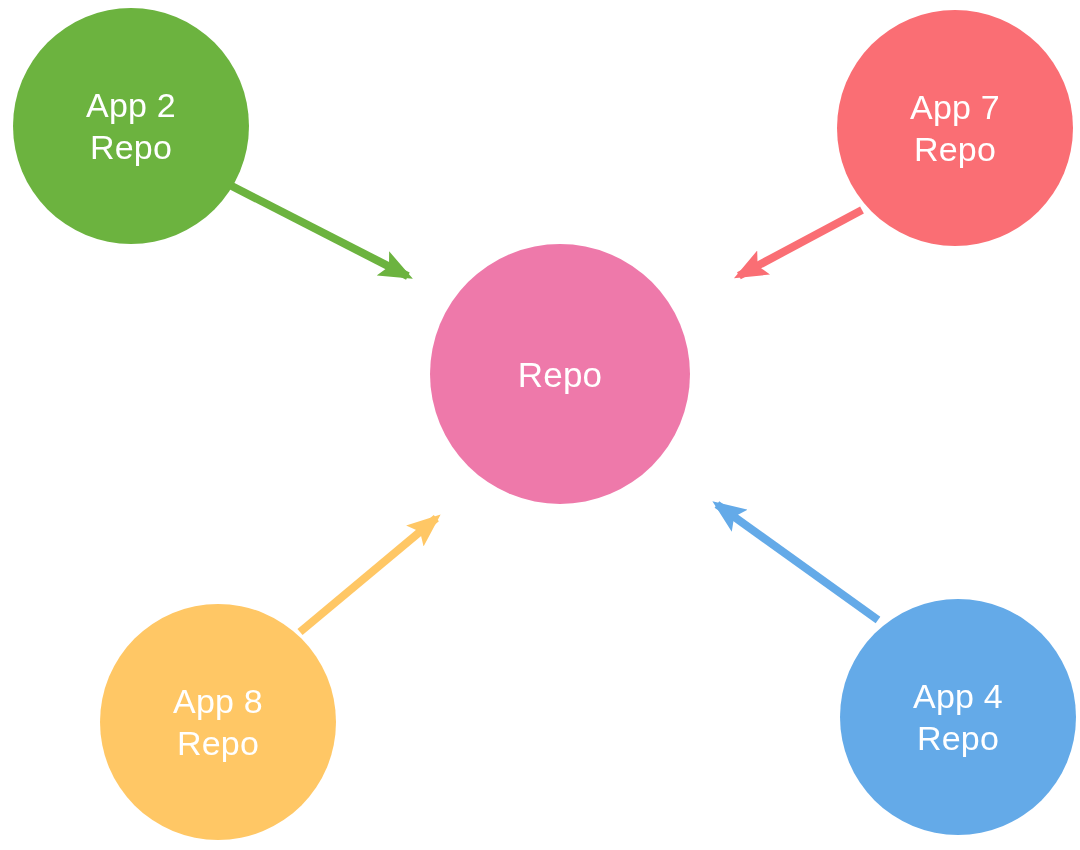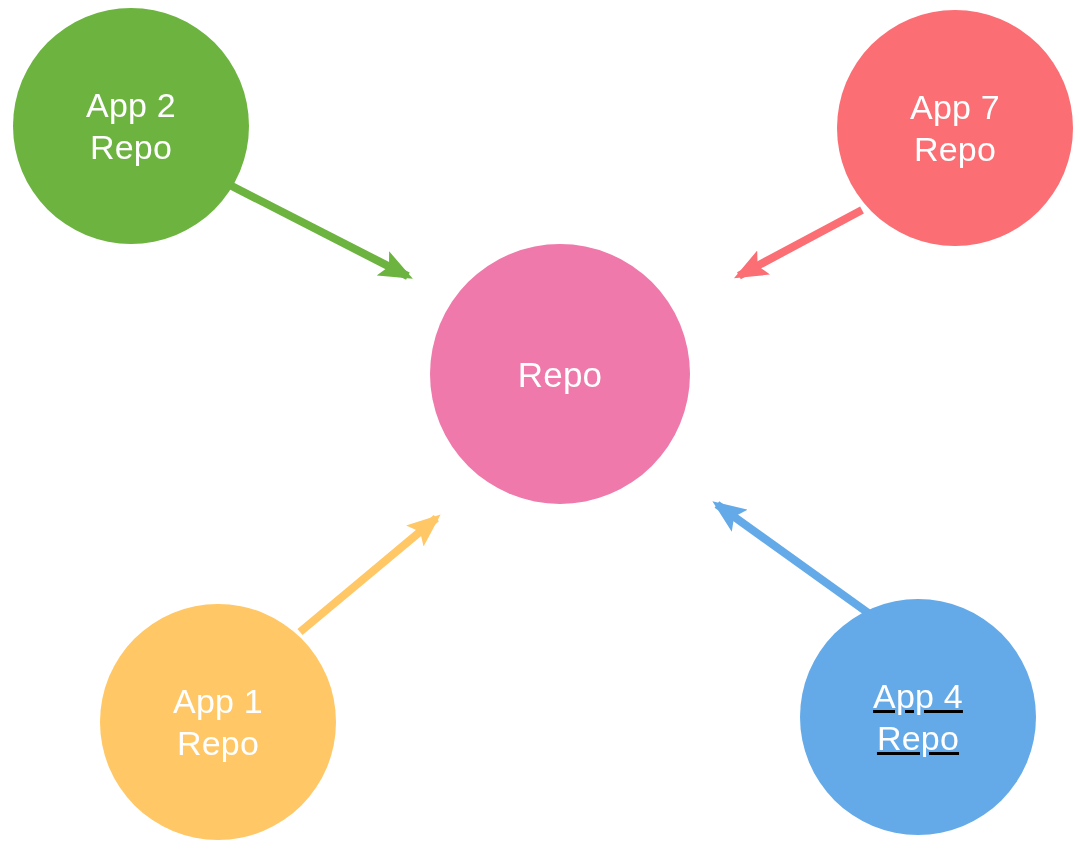--- a/index.html
+++ b/index.html
@@ -108,22 +108,22 @@
   <div class="node" id="node-app1" style="left: 837px; top: 10px; width: 236px; height: 236px; background: rgb(250, 110, 116);">
     <span class="node-label line-1" style="color: rgb(255, 255, 255);">App 7</span>
     <span class="node-label line-2" style="color: rgb(255, 255, 255);">Repo</span>
   </div>
 
   <div class="node" id="node-library" style="left: 430px; top: 244px; width: 260px; height: 260px; background: rgb(238, 121, 170);">
     <span class="node-label line-2" style="color: rgb(255, 255, 255);">Repo</span>
   </div>
 
   <div class="node" id="node-app3" style="left: 100px; top: 604px; width: 236px; height: 236px; background: rgb(255, 199, 101);">
-    <span class="node-label line-1" style="color: rgb(255, 255, 255);">App 1</span>
+    <span class="node-label line-1" style="color: rgb(255, 255, 255);">App 8</span>
     <span class="node-label line-2" style="color: rgb(255, 255, 255);">Repo</span>
   </div>
 
-  <div class="node" id="node-app4" style="left: 800px; top: 599px; width: 236px; height: 236px; background: rgb(100, 170, 232); text-decoration: underline;">
+  <div class="node" id="node-app4" style="left: 840px; top: 599px; width: 236px; height: 236px; background: rgb(100, 170, 232);">
     <span class="node-label line-1" style="color: rgb(255, 255, 255);">App 4</span>
     <span class="node-label line-2" style="color: rgb(255, 255, 255);">Repo</span>
   </div>
 
 </div>
 
 </body></html>

